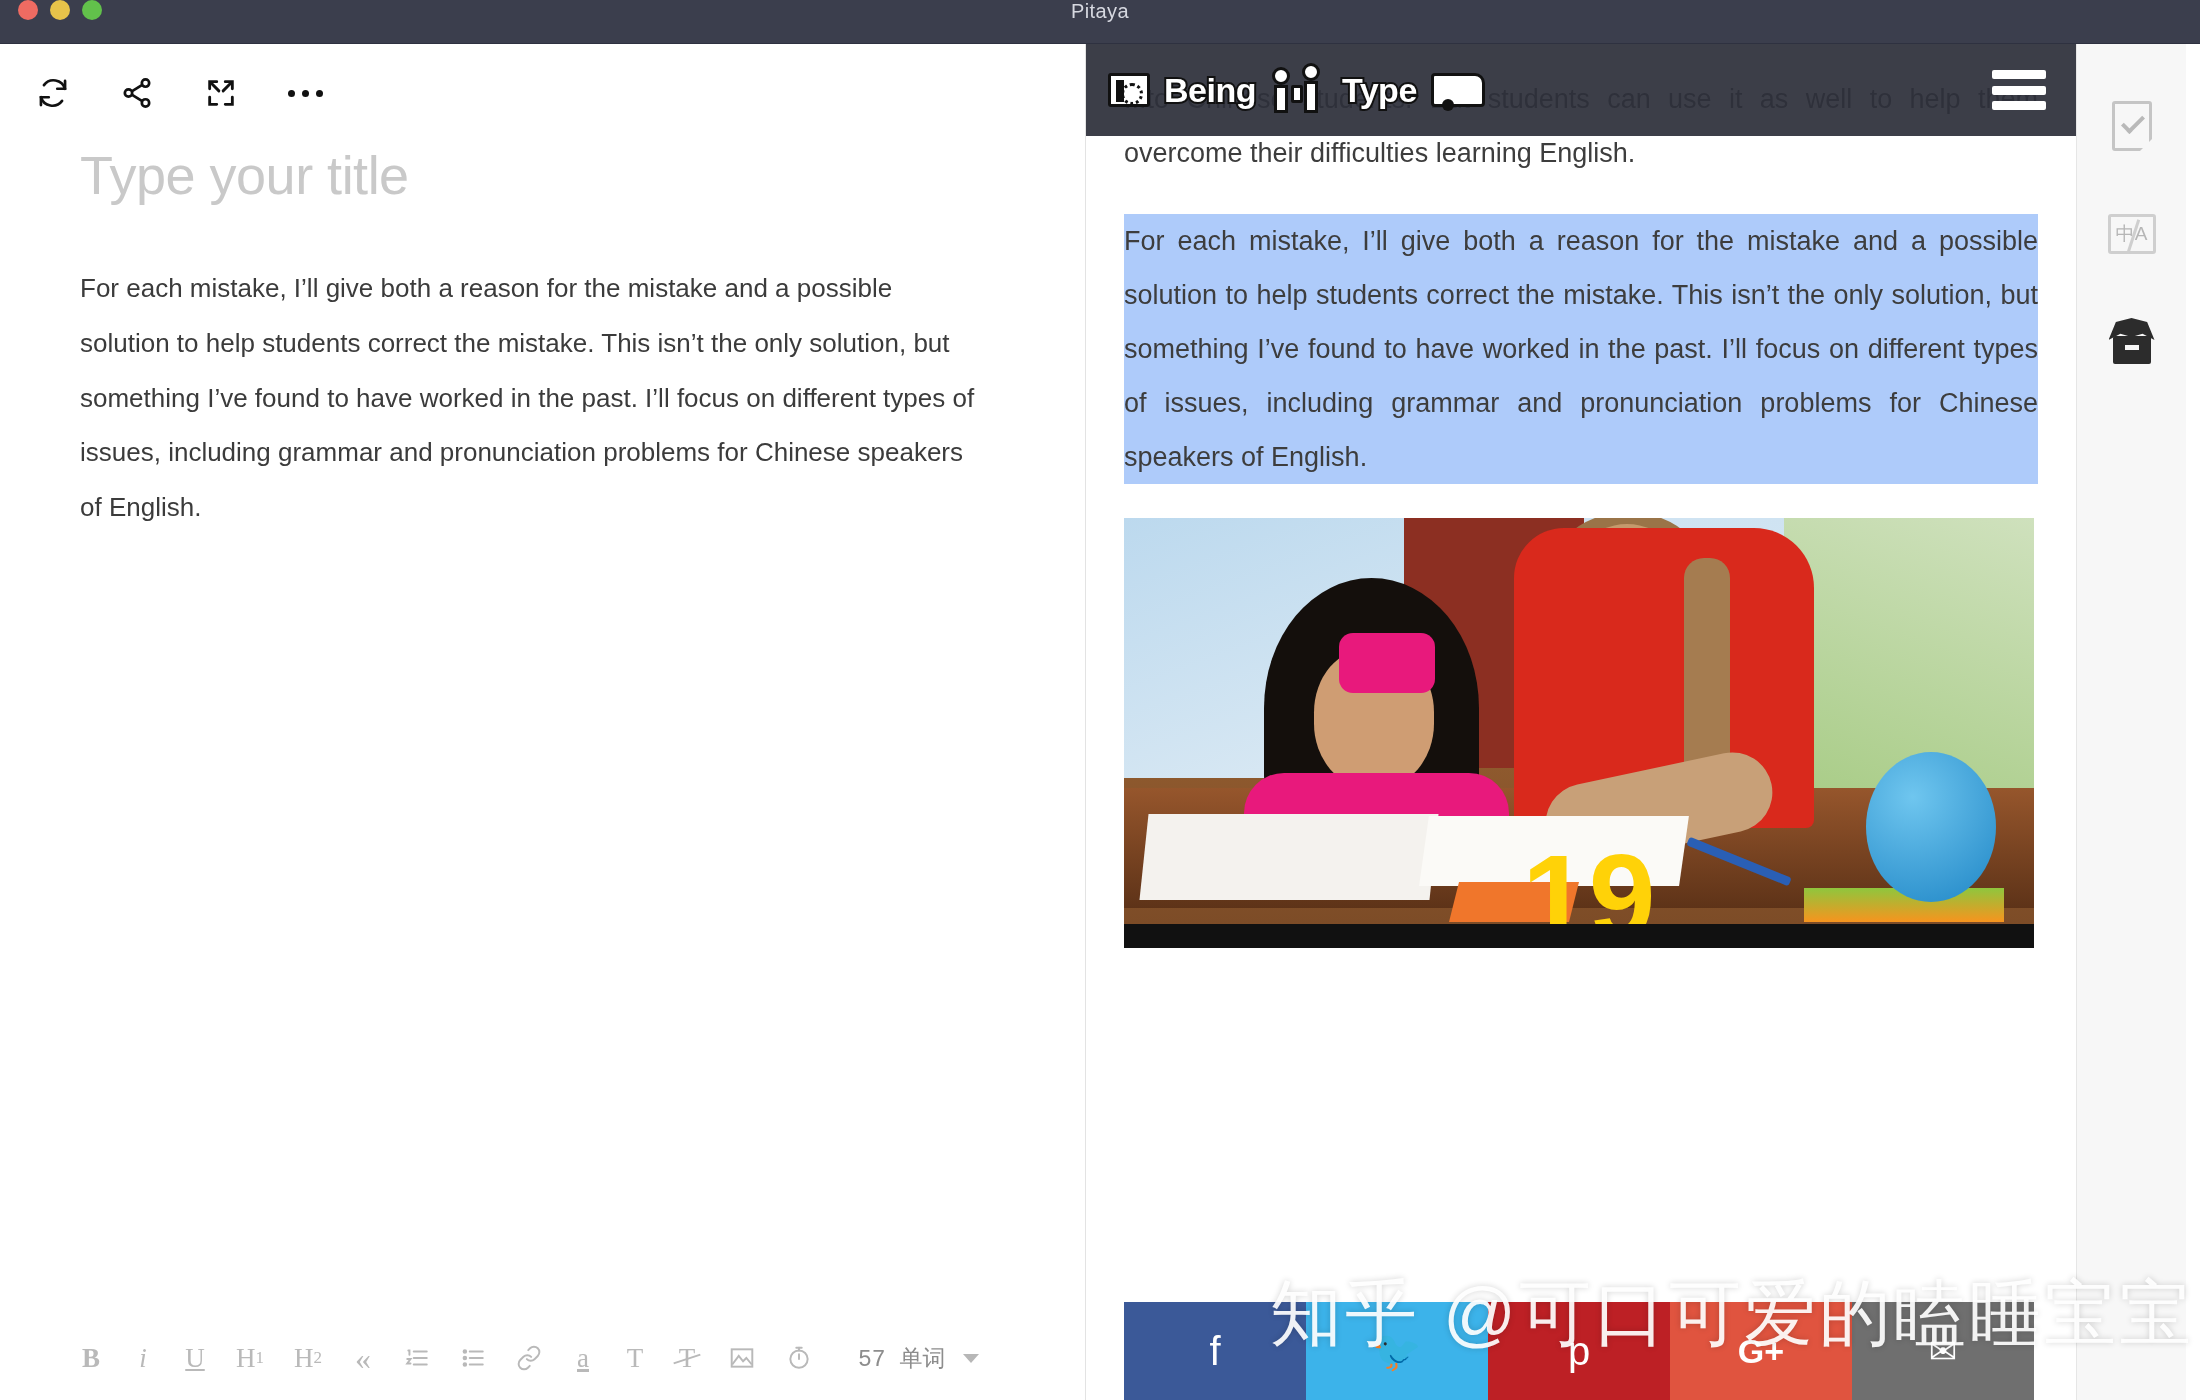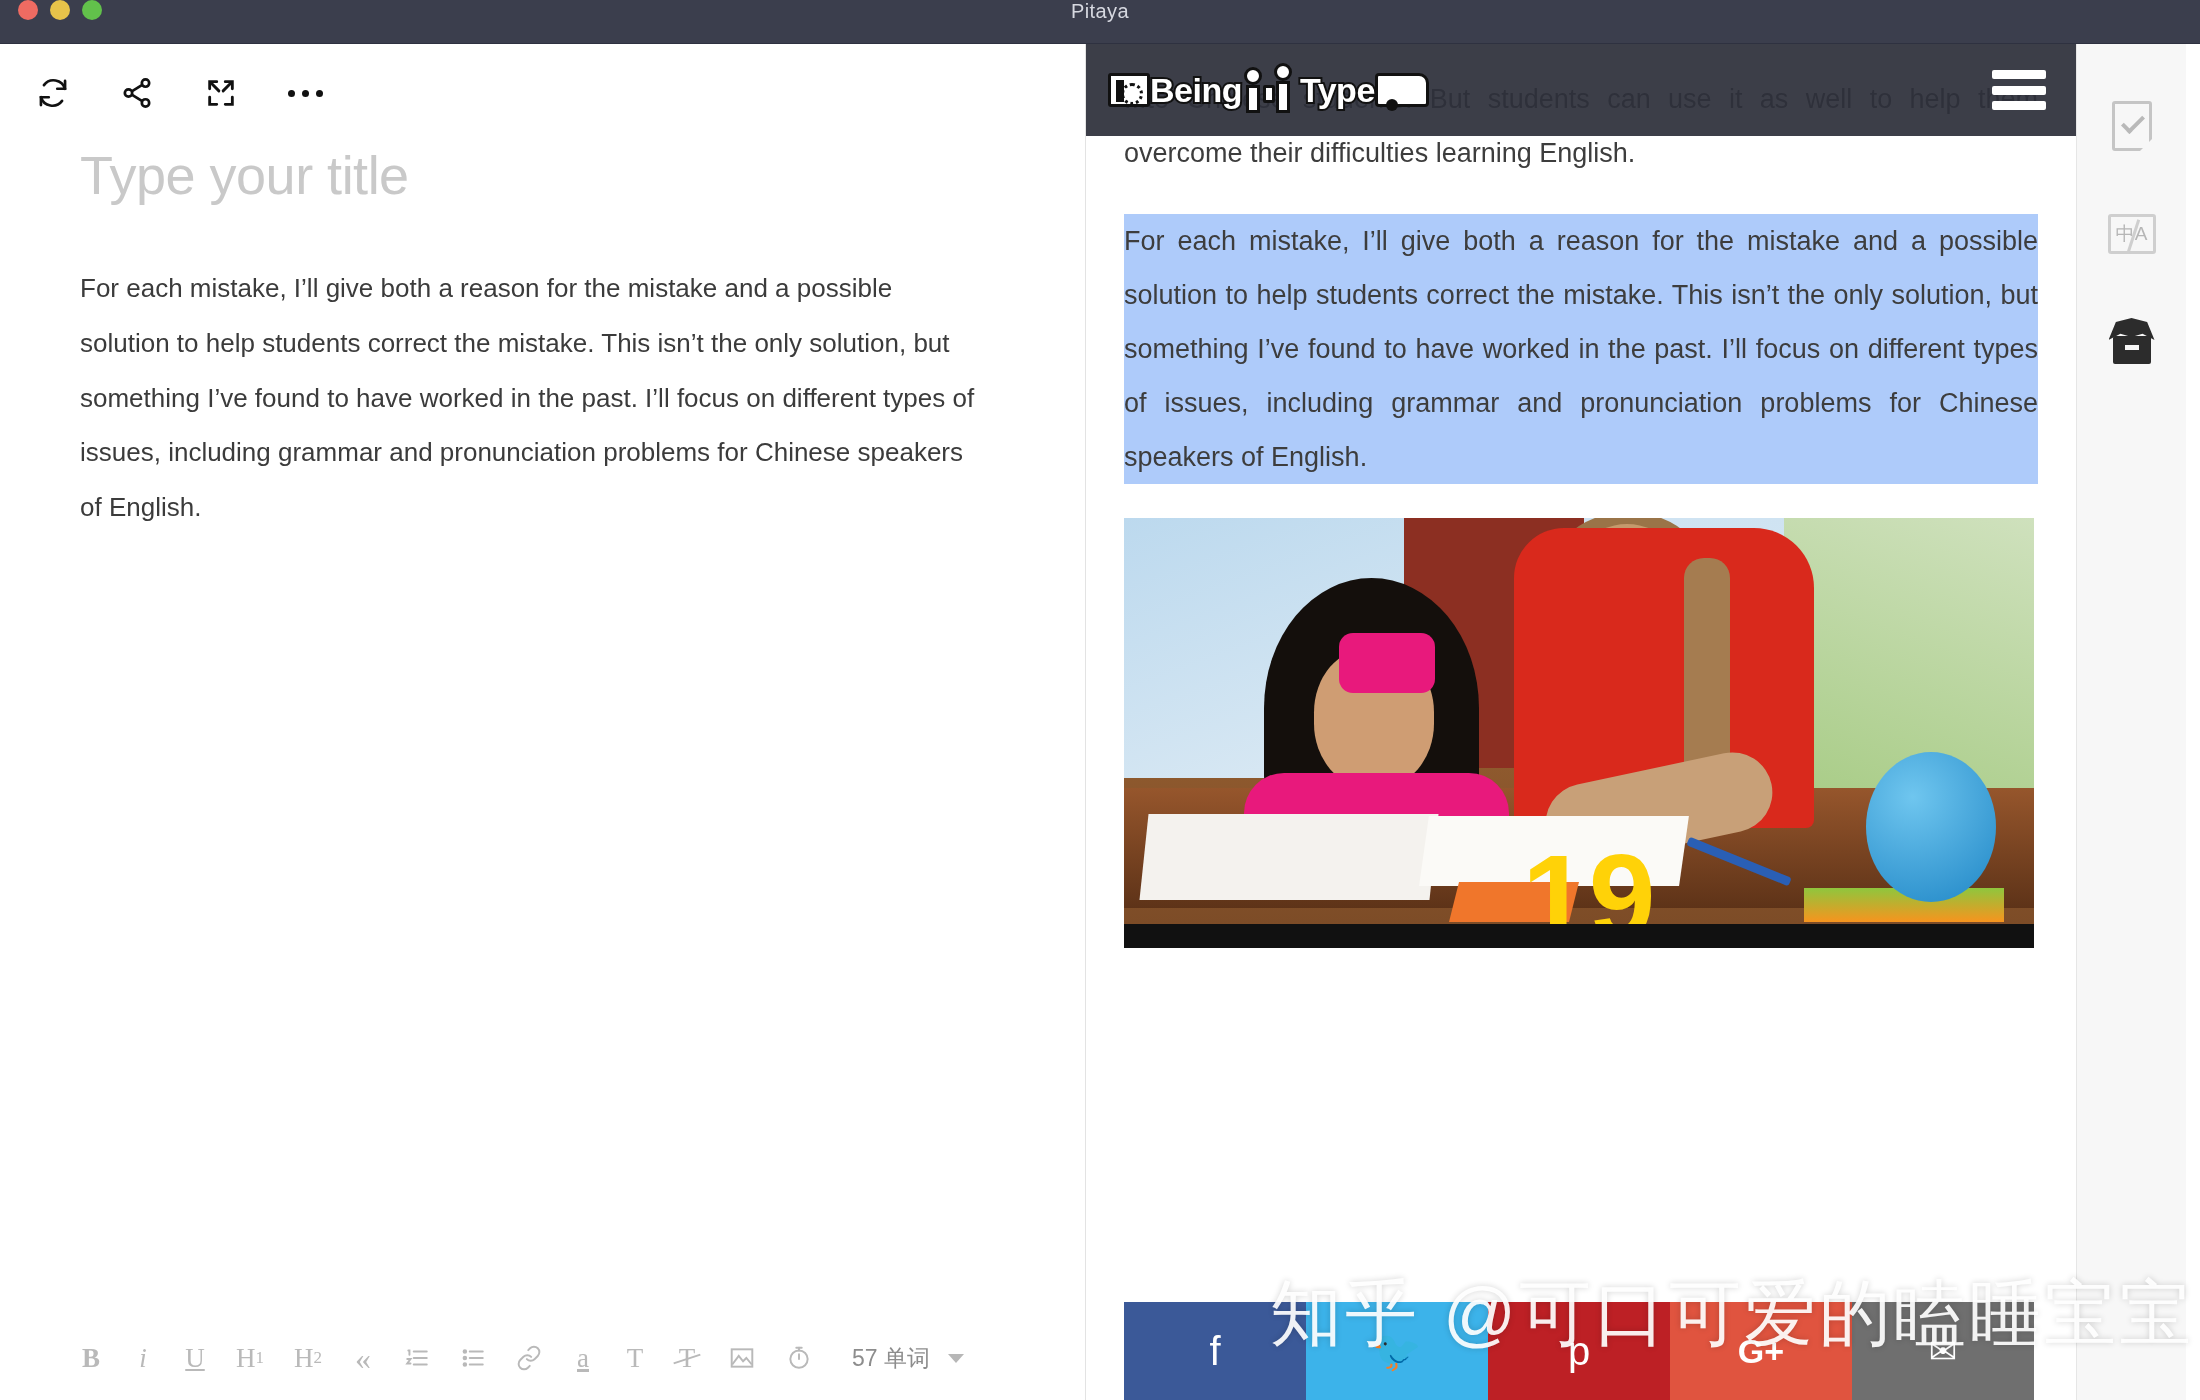--- a/index.html
+++ b/index.html
@@ -88,43 +88,43 @@
   .fb sub { font-size: 17px; }
   .fb.quote { font-size: 32px; }
   .fb.hi { text-decoration: underline; text-decoration-thickness: 3px; }
   .fb.strike { position: relative; }
   .fb.strike::after {
     content: ""; position: absolute; left: -3px; right: -3px; top: 50%;
     height: 2px; background: #b9b9b9; transform: rotate(-18deg);
   }
   .fb svg { display: block; }
   .wordcount {
-    font-family: Liberation Sans, sans-serif;
-    font-size: 23px; color: #8d8d8d; margin-left: 10px;
+    font-family: Liberation Mono, monospace;
+    font-size: 23px; color: #8d8d8d; margin-left: 16px;
     display: flex; align-items: center; gap: 18px; cursor: pointer;
   }
   .caret {
     width: 0; height: 0;
     border-left: 8px solid transparent; border-right: 8px solid transparent;
     border-top: 9px solid #b7b7b7;
   }
 
   
   .preview-pane {
     width: 990px; height: 100%;
     background: #fff; position: relative; overflow: hidden;
   }
   .site-header {
     position: absolute; top: 0; left: 0;
     width: 990px; height: 92px;
     background: rgba(45,47,58,0.93);
     display: flex; align-items: center;
     z-index: 5;
   }
-  .logo { margin-left: 22px; display: flex; align-items: center; gap: 0; }
+  .logo { margin-left: 22px; display: flex; align-items: center; gap: 14px; }
   .logo-badge {
     width: 42px; height: 34px; background: #fff; border: 3px solid #111;
     border-radius: 3px; position: relative;
   }
   .logo-badge::before {
     content: ""; position: absolute; left: 5px; top: 4px;
     width: 8px; height: 22px; background: #111;
   }
   .logo-badge::after {
     content: ""; position: absolute; right: 4px; top: 7px;

